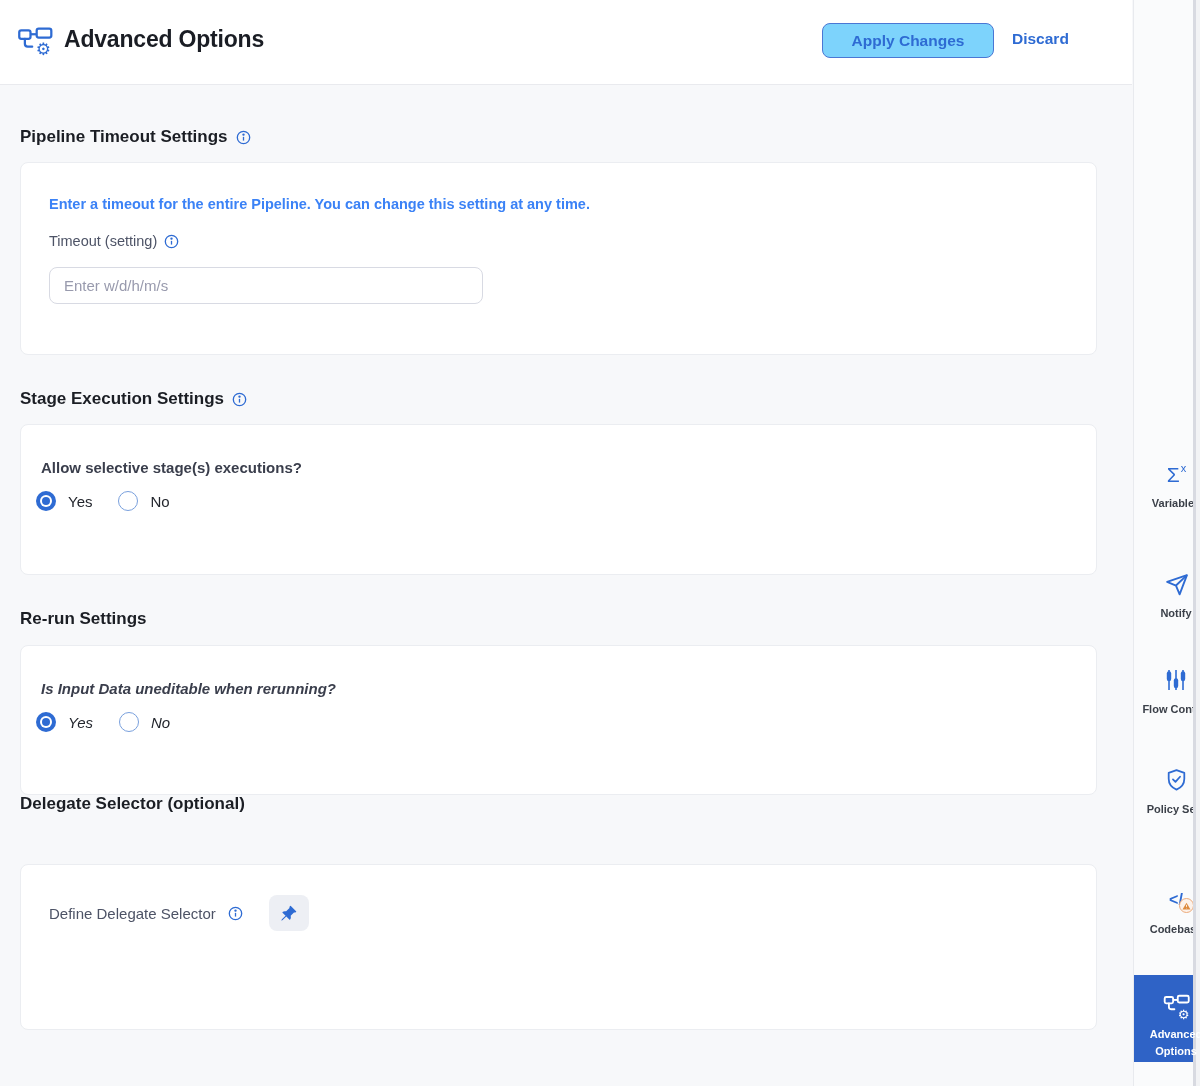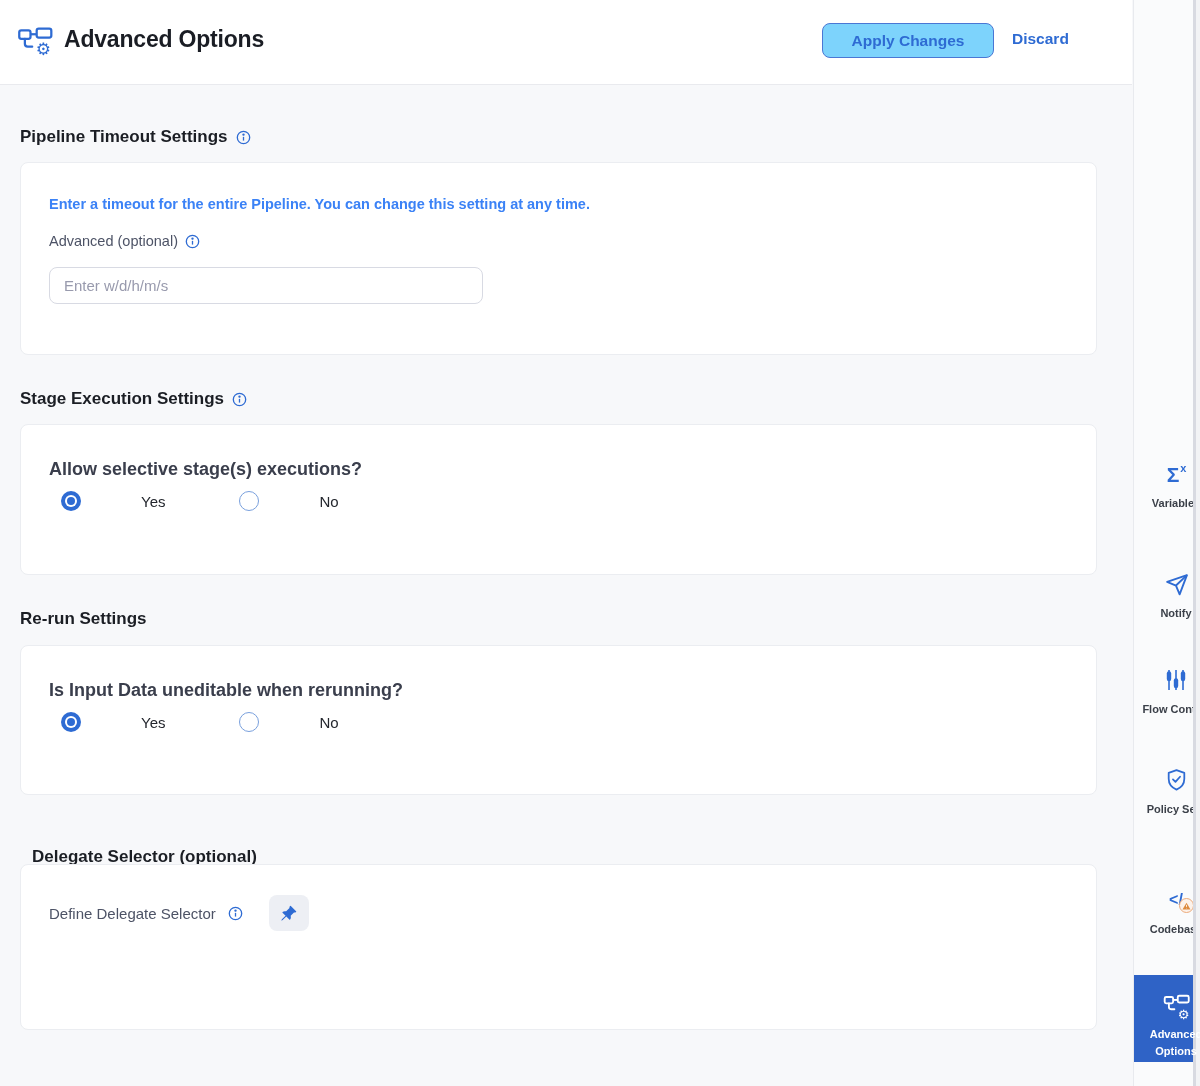--- a/index.html
+++ b/index.html
@@ -51,22 +51,22 @@
   .radio-outer { width:20px; height:20px; border-radius:50%; flex:0 0 auto; cursor:pointer; }
   .radio-outer.sel { background:#2e6bd3; display:flex; align-items:center; justify-content:center; }
   .radio-outer.sel .r-mid { width:12px; height:12px; border-radius:50%; background:#fff; display:flex; align-items:center; justify-content:center; }
   .radio-outer.sel .r-dot { width:8px; height:8px; border-radius:50%; background:#2e6bd3; }
   .radio-outer.unsel { background:#fff; border:1.5px solid #79a0dd; }
   .radio-label { font-size:15px; color:#23262d; margin:0 26px 0 12px; }
   
   .c1-desc { position:absolute; left:28px; top:33px; }
   .c1-label { position:absolute; left:28px; top:70px; }
   .c1-input { position:absolute; left:28px; top:104px; width:434px; height:37px; }
-  .q-text { position:absolute; left:28px; top:34px; font-size:18px; font-weight:600; color:#3a3e4c; }
-  .q-radios { position:absolute; left:40px; top:66px;gap:48px; }
+  .q-text { position:absolute; left:20px; top:34px; font-size:15px; font-weight:600; color:#3a3e4c; }
+  .q-radios { position:absolute; left:15px; top:66px; }
   .c4-labelrow { position:absolute; left:28px; top:30px; display:flex; align-items:center; gap:12px; }
   .pin-btn {
     width:40px; height:36px; margin-left:14px; background:#edeff4; border:none;
     border-radius:8px; display:flex; align-items:center; justify-content:center; cursor:pointer;
   }
   .c4-input { position:absolute; left:28px; top:76px; width:1008px; height:38px; }
   
   .rail {
     position:absolute; left:1133px; top:0; bottom:0; width:61px;
     background:#fafbfc; border-left:1px solid #e8eaee;
@@ -79,21 +79,21 @@
   }
   .rail-item .icn { height:28px; display:flex; align-items:center; justify-content:center; color:#2e6bd3; }
   .rail-item .lbl {
     margin-top:7px; font-size:11px; font-weight:600; color:#3b4049;
     text-align:center; line-height:1.55; white-space:normal;
   }
   .rail-item.active .active-bg {
     position:absolute; left:0; top:-16px; width:61px; height:87px; background:#2f63c6; z-index:0;
   }
   .rail-item.active .icn, .rail-item.active .lbl { position:relative; z-index:1; color:#fff; }
-  .sigma { font-size:21px; font-weight:700; line-height:1; }
+  .sigma { font-size:21px; font-weight:400; line-height:1; }
   .sigma sup { font-size:11px; position:relative; top:-2px; left:1px; }
   .code-glyph { font-size:16px; font-weight:700; letter-spacing:0px; position:relative; line-height:1; }
   .warn-badge {
     position:absolute; right:-11px; bottom:-5px; width:15px; height:15px; border-radius:50%;
     background:#fdf2ea; border:1px solid #ecaa7a; display:flex; align-items:center; justify-content:center;
   }
   .flow-gear { position:relative; display:inline-block; }
   .flow-gear .gear-glyph {
     position:absolute; font-size:15px; line-height:1; right:-2px; bottom:-3px;
     font-family:"DejaVu Sans",sans-serif;
@@ -123,21 +123,21 @@
     <svg width="15" height="15" viewBox="0 0 16 16" fill="none" stroke="#2e6bd3" stroke-width="1.4">
       <circle cx="8" cy="8" r="6.6"></circle>
         <path d="M8 7.3 V11.3"></path>
         <circle cx="8" cy="4.9" r="0.6" fill="#2e6bd3"></circle>
     </svg>
   </span>
 </div>
 <div class="card" style="top:162px; height:193px;">
   <div class="desc-text c1-desc">Enter a timeout for the entire Pipeline. You can change this setting at any time.</div>
   <div class="field-label c1-label">
-    <span>Advanced (optional)</span>
+    <span>Timeout (setting)</span>
     <span class="info-icon">
       <svg width="15" height="15" viewBox="0 0 16 16" fill="none" stroke="#2e6bd3" stroke-width="1.4">
         <circle cx="8" cy="8" r="6.6"></circle>
           <path d="M8 7.3 V11.3"></path>
           <circle cx="8" cy="4.9" r="0.6" fill="#2e6bd3"></circle>
       </svg>
     </span>
   </div>
   <input class="text-input c1-input" placeholder="Enter w/d/h/m/s" style="">
 </div>
@@ -162,35 +162,35 @@
       </span>
     <span class="radio-label">Yes</span>
     <span class="radio-outer unsel"></span>
     <span class="radio-label">No</span>
   </div>
 </div>
 
 <div class="section-heading" style="top:609px;">
   <span>Re-run Settings</span>
 </div>
-<div class="card" style="top:645px; height:150px;">
+<div class="card" style="top:645px; height:150px;font-style:italic;">
   <div class="q-text">Is Input Data uneditable when rerunning?</div>
   <div class="radio-row q-radios">
     <span class="radio-outer sel">
         <span class="r-mid">
           <span class="r-dot"></span>
         </span>
       </span>
     <span class="radio-label">Yes</span>
     <span class="radio-outer unsel"></span>
     <span class="radio-label">No</span>
   </div>
 </div>
 
-<div class="section-heading" style="top:847px;margin-left:12px;">
+<div class="section-heading" style="top:794px;">
   <span>Delegate Selector (optional)</span>
 </div>
 <div class="card" style="top:864px; height:166px;">
   <div class="c4-labelrow">
     <span class="field-label">
       <span style="font-size:15px;">Define Delegate Selector</span>
     </span>
     <span class="info-icon">
       <svg width="15" height="15" viewBox="0 0 16 16" fill="none" stroke="#2e6bd3" stroke-width="1.4">
         <circle cx="8" cy="8" r="6.6"></circle>

